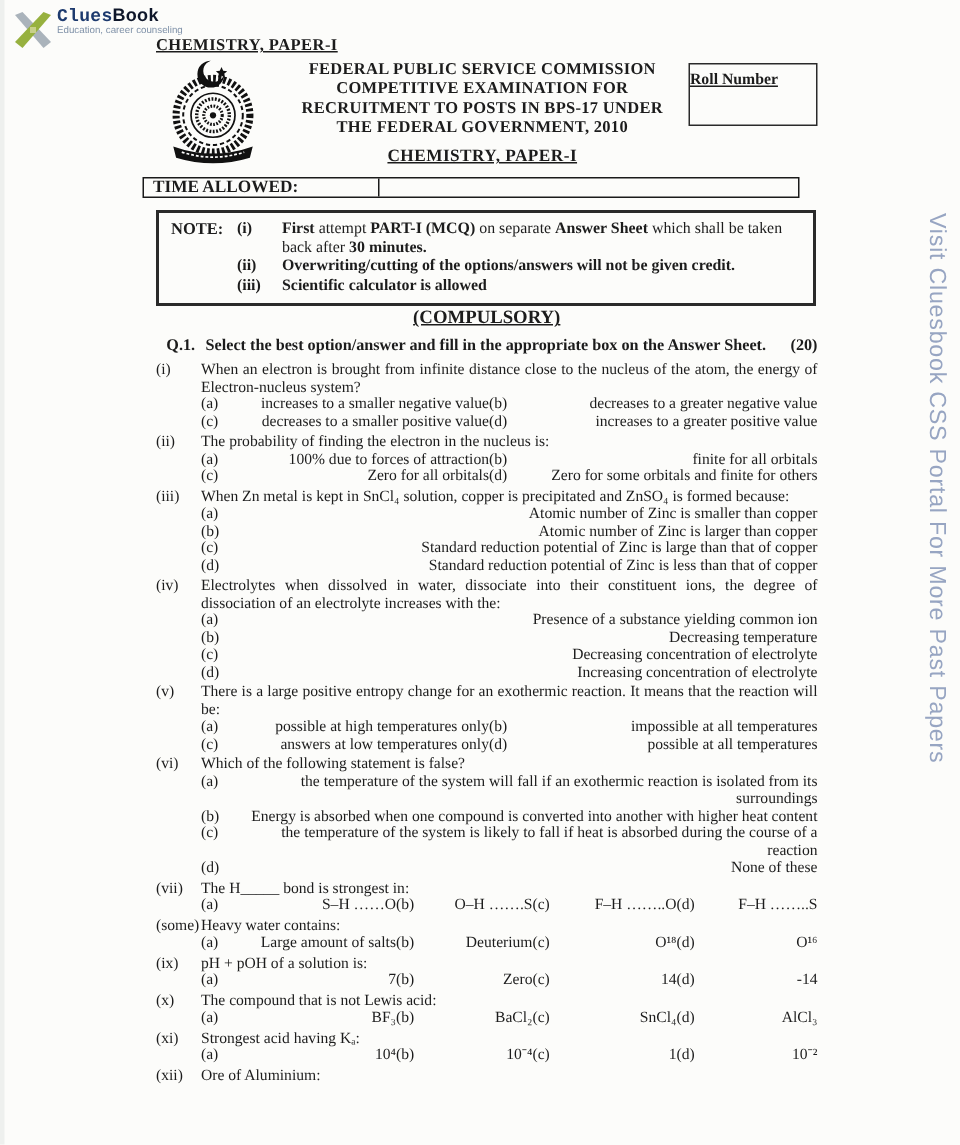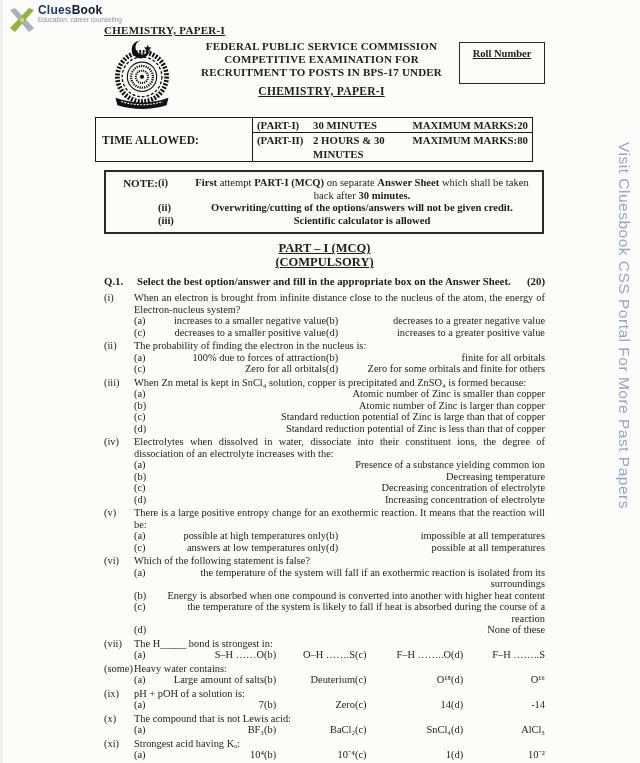--- a/index.html
+++ b/index.html
@@ -8,64 +8,64 @@
     background:#fcfcfa;
     font-family:"Liberation Serif", serif;
     color:#1c1c1c;
   }
   .edge-strip{position:absolute;left:0;top:0;width:3px;height:100%;background:#eef0ee;}
   
   .logo{position:absolute;top:4px;left:8px;display:flex;align-items:flex-start;gap:2px;}
   .logo-xicon{margin-top:2px;}
   .logo-textwrap{line-height:1;}
   .logo-name{font-family:"Liberation Sans", sans-serif;font-weight:bold;font-size:12px;letter-spacing:.2px;}
-  .logo-name .lt1{color:#1d3a6e;}
+  .logo-name .lt1{color:#1d3a6e;font-family:Liberation Mono, monospace;}
   .logo-name .lt2{color:#0f172a;}
   .logo-tag{font-family:"Liberation Sans", sans-serif;font-size:6.5px;color:#7f91a8;margin-top:1px;}
   
   .watermark{
     position:absolute;top:142px;right:7px;
     writing-mode:vertical-rl;
     font-family:"Liberation Sans", sans-serif;
     font-size:15.5px;color:#97a5c2;letter-spacing:.5px;
     white-space:nowrap;
   }
   
   .content{position:absolute;left:104px;top:24px;width:441px;}
   .subject-top{font-weight:bold;font-size:11px;text-decoration:underline;letter-spacing:.3px;}
   .header-row{display:flex;margin-top:3px;}
   .emblem-wrap{flex:0 0 80px;}
   .header-center{flex:1;text-align:center;padding-top:1px;}
   .h-line{font-weight:bold;font-size:11px;line-height:13px;letter-spacing:.2px;}
   .subject-center{font-weight:bold;font-size:11.5px;text-decoration:underline;margin-top:6px;letter-spacing:.3px;}
-  .roll-box{flex:0 0 84px;height:40px;border:1.5px solid #2a2a2a;margin-top:3px;text-align:center;}
+  .roll-box{flex:0 0 84px;height:40px;border:1.5px solid #2a2a2a;margin-top:3px;}
   .roll-box span{display:inline-block;margin-top:4px;font-weight:bold;font-size:10.5px;text-decoration:underline;}
   
   .time-table{display:flex;margin:4px 0 0 -9px;border:1.5px solid #1a1a1a;width:436px;}
   .time-label{flex:0 0 150px;border-right:1.5px solid #1a1a1a;display:flex;align-items:center;padding-left:6px;font-weight:bold;font-size:11.5px;}
   .time-rows{flex:1;}
   .time-row{display:flex;font-weight:bold;font-size:10.8px;line-height:14px;padding:0 4px;}
   .time-row + .time-row{border-top:1.5px solid #1a1a1a;}
   .tr-part{flex:0 0 56px;}
   .tr-dur{flex:1;}
   .tr-marks{text-align:right;}
   
   .note-box{border:2px solid #2a2a2a;margin-top:8px;padding:5px 6px 5px 8px;display:flex;width:422px;}
-  .note-label{flex:0 0 44px;font-weight:bold;font-size:11px;text-align:right;}
+  .note-label{flex:0 0 44px;font-weight:bold;font-size:11px;}
   .note-items{flex:1;}
   .note-item{display:flex;font-size:10.6px;line-height:12.6px;}
   .note-num{flex:0 0 30px;font-weight:bold;}
-  .note-text{flex:1;text-align:center;}
+  .note-text{flex:1;}
   .note-text .b{font-weight:bold;}
   
   .part-title,.part-subtitle{text-align:center;font-weight:bold;font-size:12.5px;text-decoration:underline;line-height:14px;}
   .part-title{margin-top:7px;}
   
   .q1-line{display:flex;font-weight:bold;font-size:10.8px;margin-top:6px;line-height:12px;}
-  .q1-label{flex:0 0 33px;}
+  .q1-label{flex:0 0 33px;text-align:center;}
   .q1-marks{margin-left:auto;}
   
   .questions{margin-top:5px;}
   .q{display:flex;font-size:10.4px;line-height:11.5px;margin-bottom:2px;}
   .q-num{flex:0 0 30px;}
   .q-body{flex:1;}
   .q-stem{text-align:justify;}
   .opt{display:flex;}
   .opt-label{flex:0 0 26px;}
   .opt-text{flex:1;text-align:right;}
@@ -114,63 +114,51 @@
 
         <path d="M12 62 Q40 72 68 62 L66 70 Q40 78 14 70 Z" fill="#111"></path>
         <path d="M18 66 Q40 73 62 66" fill="none" stroke="#fff" stroke-width="1.2" stroke-dasharray="2 1.4"></path>
       </svg>
     </div>
     <div class="header-center">
       <div id="header-lines">
           <div class="h-line">FEDERAL PUBLIC SERVICE COMMISSION</div>
           <div class="h-line">COMPETITIVE EXAMINATION FOR</div>
           <div class="h-line">RECRUITMENT TO POSTS IN BPS-17 UNDER</div>
+          <div class="h-line">THE FEDERAL GOVERNMENT, 2010</div>
         </div>
       <div class="subject-center">CHEMISTRY, PAPER-I</div>
     </div>
     <div class="roll-box">
       <span>Roll Number</span>
     </div>
   </div>
 
   <div class="time-table">
     <div class="time-label">TIME ALLOWED:</div>
-    <div class="time-rows" id="time-rows">
-        <div class="time-row">
-          <span class="tr-part">(PART-I)</span>
-          <span class="tr-dur">30 MINUTES</span>
-          <span class="tr-marks">MAXIMUM MARKS:20</span>
-        </div>
-        <div class="time-row">
-          <span class="tr-part">(PART-II)</span>
-          <span class="tr-dur">2 HOURS &amp; 30 MINUTES</span>
-          <span class="tr-marks">MAXIMUM MARKS:80</span>
-        </div>
-      </div>
   </div>
 
   <div class="note-box">
     <span class="note-label">NOTE:</span>
     <div class="note-items" id="note-items">
         <div class="note-item">
           <span class="note-num">(i)</span>
           <span class="note-text"><span class="b">First</span><span> attempt </span><span class="b">PART-I (MCQ)</span><span> on separate </span><span class="b">Answer Sheet</span><span> which shall be taken back after </span><span class="b">30 minutes.</span></span>
         </div>
         <div class="note-item">
           <span class="note-num">(ii)</span>
           <span class="note-text"><span class="b">Overwriting/cutting of the options/answers will not be given credit.</span></span>
         </div>
         <div class="note-item">
           <span class="note-num">(iii)</span>
           <span class="note-text"><span class="b">Scientific calculator is allowed</span></span>
         </div>
       </div>
   </div>
 
-  <div class="part-title">PART – I (MCQ)</div>
   <div class="part-subtitle">(COMPULSORY)</div>
 
   <div class="q1-line">
     <span class="q1-label">Q.1.</span>
     <span class="q1-text">Select the best option/answer and fill in the appropriate box on the Answer Sheet.</span>
     <span class="q1-marks">(20)</span>
   </div>
 
   <div class="questions" id="questions">
       <div class="q">

